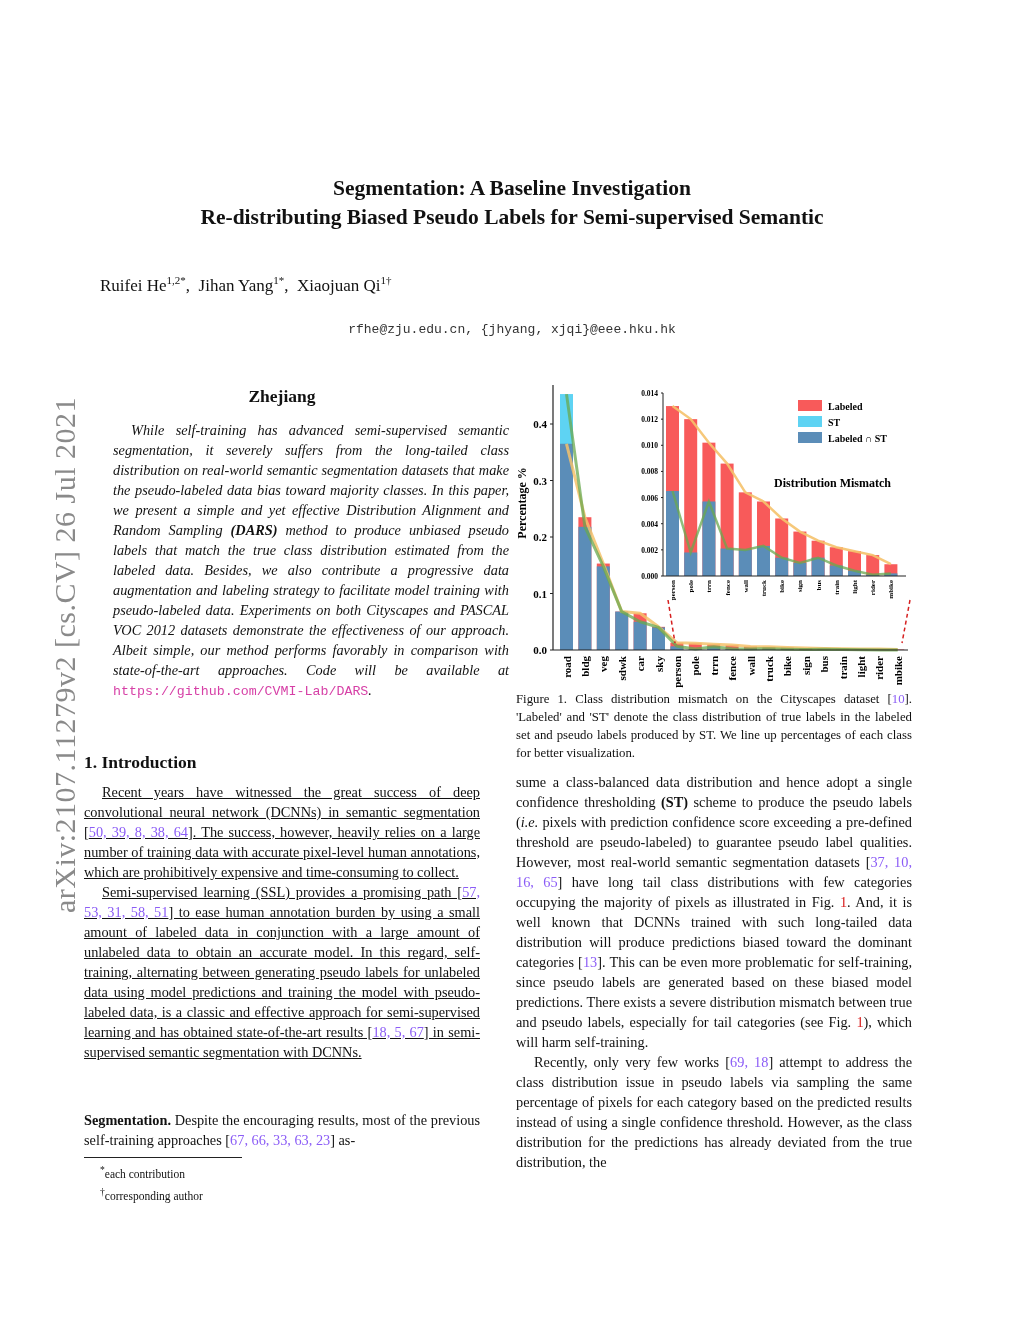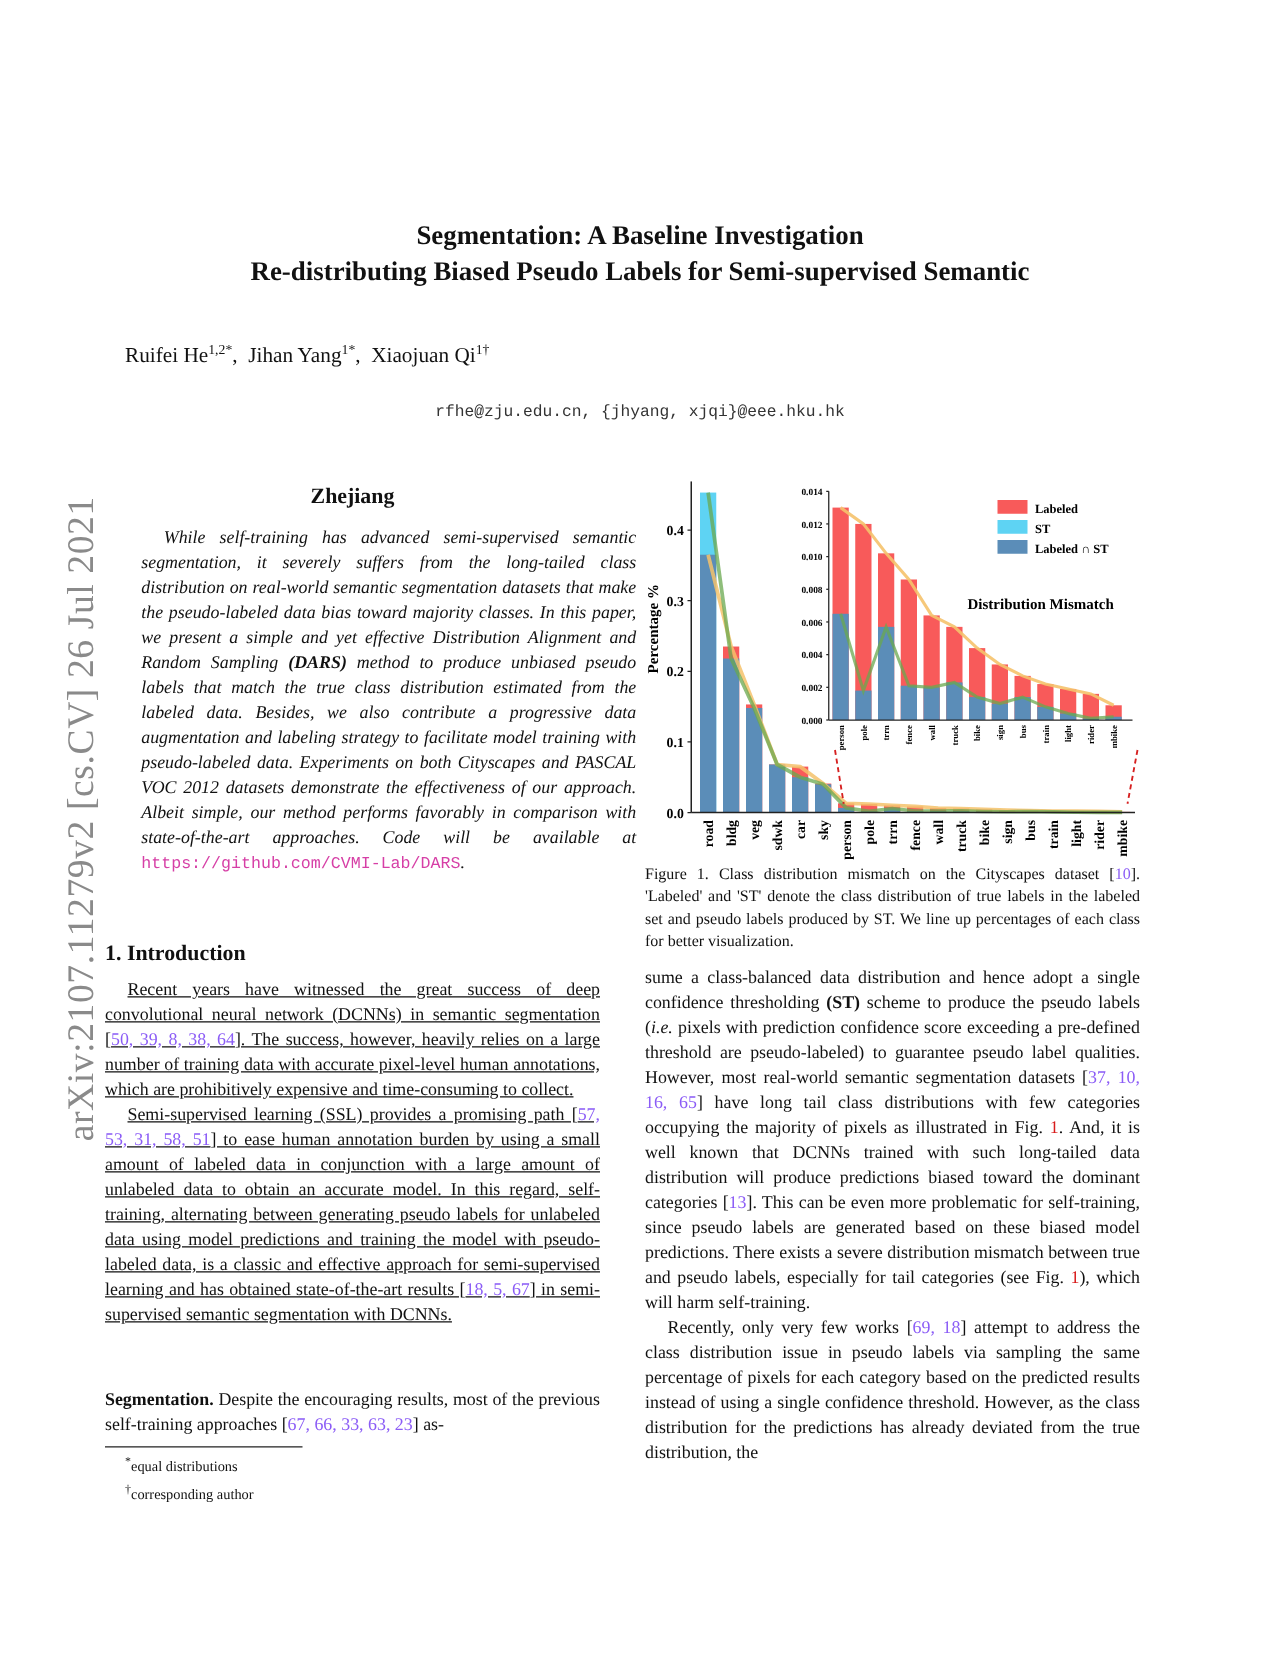--- a/index.html
+++ b/index.html
@@ -56,21 +56,21 @@
 <div class="abs col left-body">
   <p class="indent"><span>Recent years have witnessed the great success of deep convolutional neural network (DCNNs) in semantic segmentation [</span><span class="cite">50, 39, 8, 38, 64</span><span>]. The success, however, heavily relies on a large number of training data with accurate pixel-level human annotations, which are prohibitively expensive and time-consuming to collect.</span></p>
   <p class="indent"><span>Semi-supervised learning (SSL) provides a promising path [</span><span class="cite">57, 53, 31, 58, 51</span><span>] to ease human annotation burden by using a small amount of labeled data in conjunction with a large amount of unlabeled data to obtain an accurate model. In this regard, self-training, alternating between generating pseudo labels for unlabeled data using model predictions and training the model with pseudo-labeled data, is a classic and effective approach for semi-supervised learning and has obtained state-of-the-art results [</span><span class="cite">18, 5, 67</span><span>] in semi-supervised semantic segmentation with DCNNs.</span></p>
 </div>
 <div class="abs col mot">
   <p><b>Segmentation.</b><span> Despite the encouraging results, most of the previous self-training approaches [</span><span class="cite">67, 66, 33, 63, 23</span><span>] as-</span></p>
 </div>
 
 <div class="abs fnrule"></div>
 <div class="abs fn">
-  <div><sup>*</sup><span>equal distributions</span></div>
+  <div><sup>*</sup><span>each contribution</span></div>
   <div><sup>†</sup><span>corresponding author</span></div>
 </div>
 
 <div class="abs chart">
   <svg id="chart-svg" width="410" height="305" viewBox="0 0 410 305">
       <rect x="50" y="9.054999999999978" width="13" height="255.94500000000002" fill="#5ed3f3"></rect>
       <rect x="50" y="58.775000000000006" width="13" height="206.225" fill="#5b8db8"></rect>
       <text x="0" y="0" font-size="11" font-weight="bold" transform="translate(60.5,271) rotate(-90)" text-anchor="end">road</text>
       <rect x="68.4" y="132.225" width="13" height="132.775" fill="#f85a5a"></rect>
       <rect x="68.4" y="141.82999999999998" width="13" height="123.17" fill="#5b8db8"></rect>

